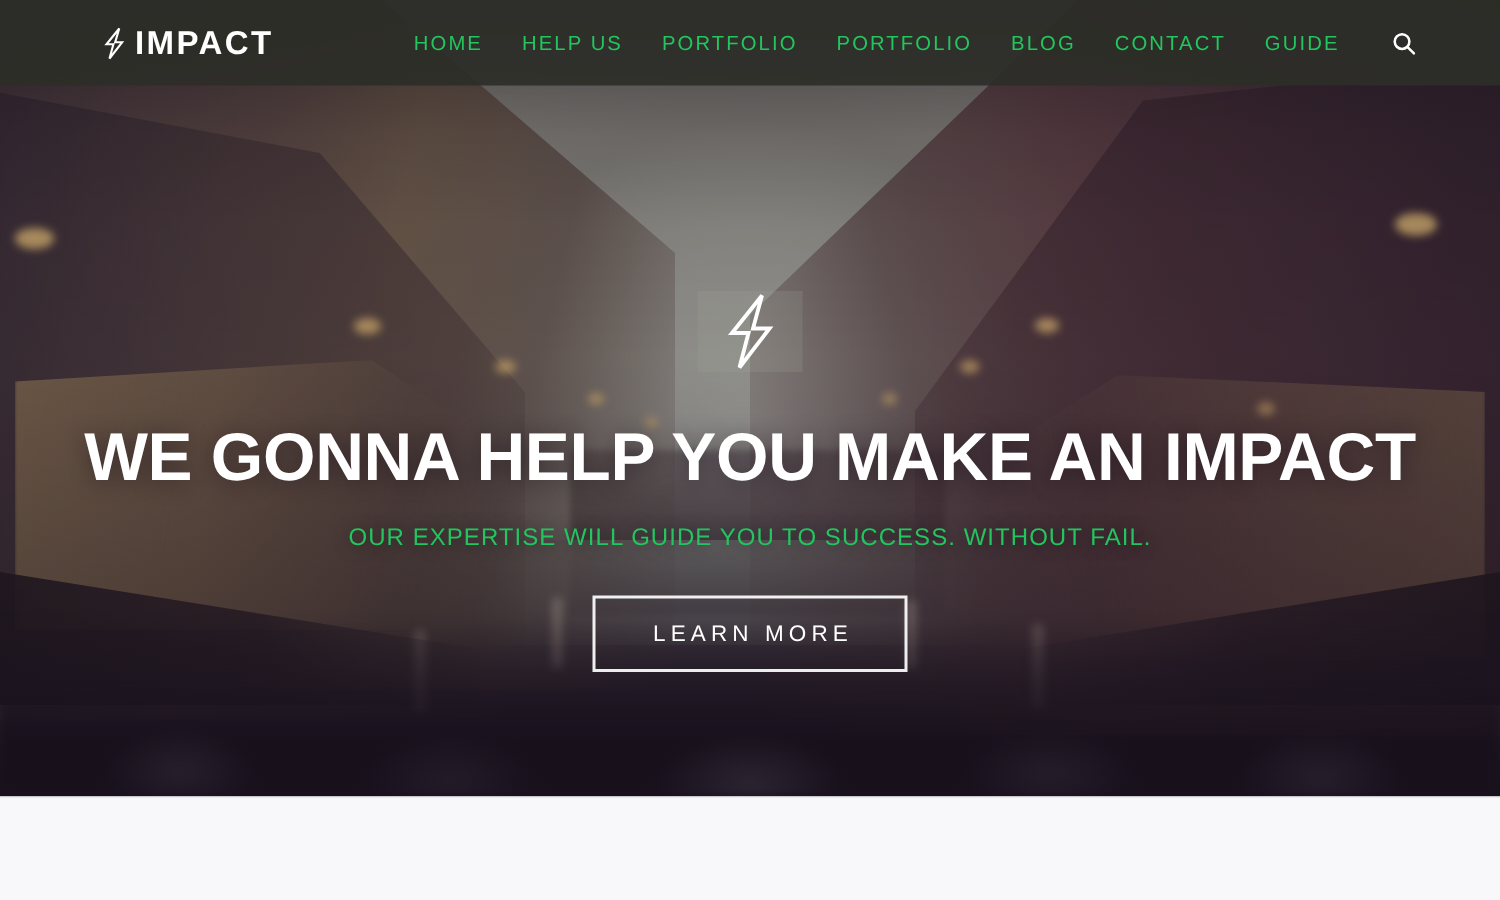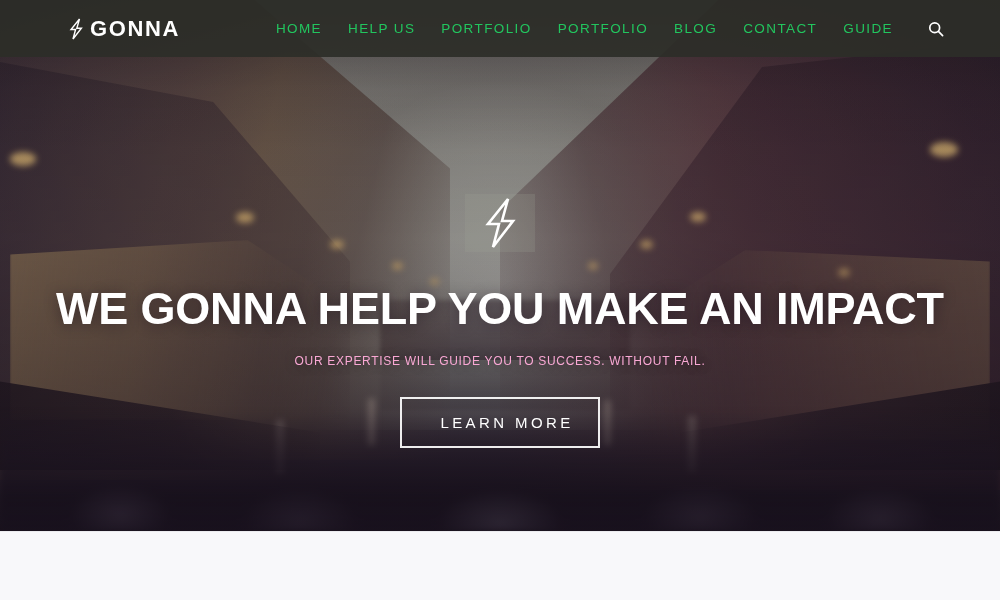--- a/index.html
+++ b/index.html
@@ -181,37 +181,37 @@
     font-weight:700;
     letter-spacing:-0.2px;
     line-height:1.04;
     text-align:center;
     white-space:nowrap;
     text-shadow:0 1px 14px rgba(20,12,24,0.45);
   }
 
   .hero-sub {
     margin-top:21px;
-    color:#f9a8d4;
-    font-size:12px;
+    color:#22c55e;
+    font-size:16px;
     letter-spacing:0.7px;
     text-align:center;
     white-space:nowrap;
     text-shadow:0 1px 10px rgba(20,12,24,0.5);
   }
 
   .hero-btn {
     margin-top:29px;
     border:2px solid rgba(255,255,255,0.92);
     background:transparent;
     color:#ffffff;
     font-family:"Liberation Sans", sans-serif;
     font-size:15px;
     letter-spacing:3.4px;
-    padding:16px 24px 16px 38px;
+    padding:16px 34px 16px 38px;
     cursor:pointer;
     line-height:1;
   }
 
   
   .below {
     position:absolute; left:0; top:531px;
     width:1000px; height:69px;
     background:#f8f8fa;
     border-top:1px solid #ececef;
@@ -281,21 +281,21 @@
   </section>
 
   <nav class="navbar">
 
     <a class="brand">
       <span class="brand-bolt">
         <svg class="brand-bolt" viewBox="0 0 16 22" fill="none" stroke="#ffffff" stroke-width="1.4" stroke-linejoin="miter">
           <path d="M11.5 1 L3 11.5 L7.6 11.5 L5 21 L13.4 10.2 L8.8 10.2 Z"></path>
         </svg>
       </span>
-      <span class="brand-name">GONNA</span>
+      <span class="brand-name">IMPACT</span>
     </a>
 
     <ul class="nav-menu">
       <li class="nav-item">HOME</li>
       <li class="nav-item">HELP US</li>
       <li class="nav-item">PORTFOLIO</li>
       <li class="nav-item">PORTFOLIO</li>
       <li class="nav-item">BLOG</li>
       <li class="nav-item">CONTACT</li>
       <li class="nav-item">GUIDE</li>

